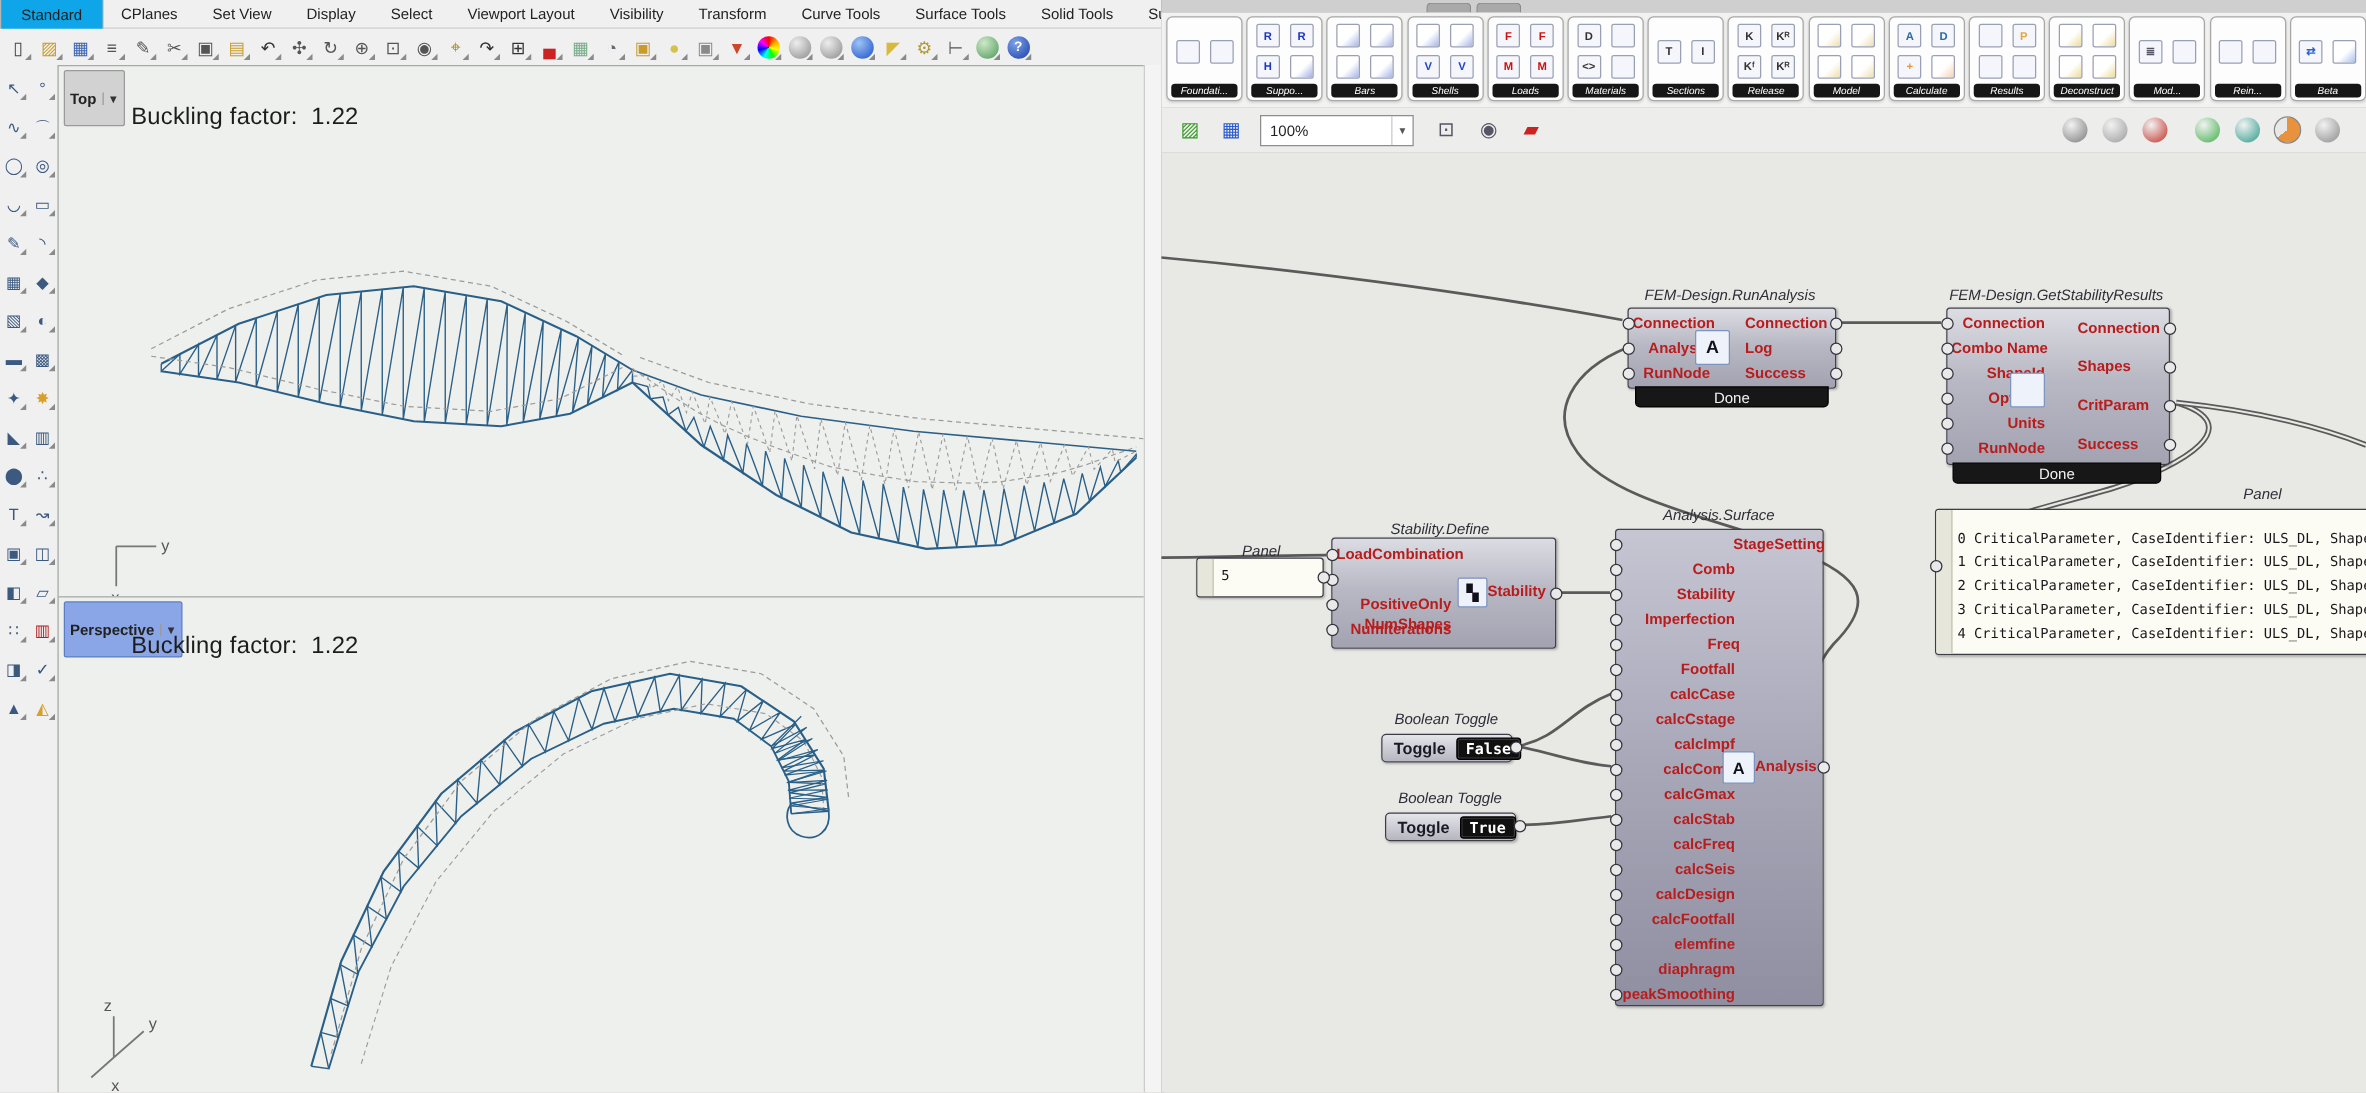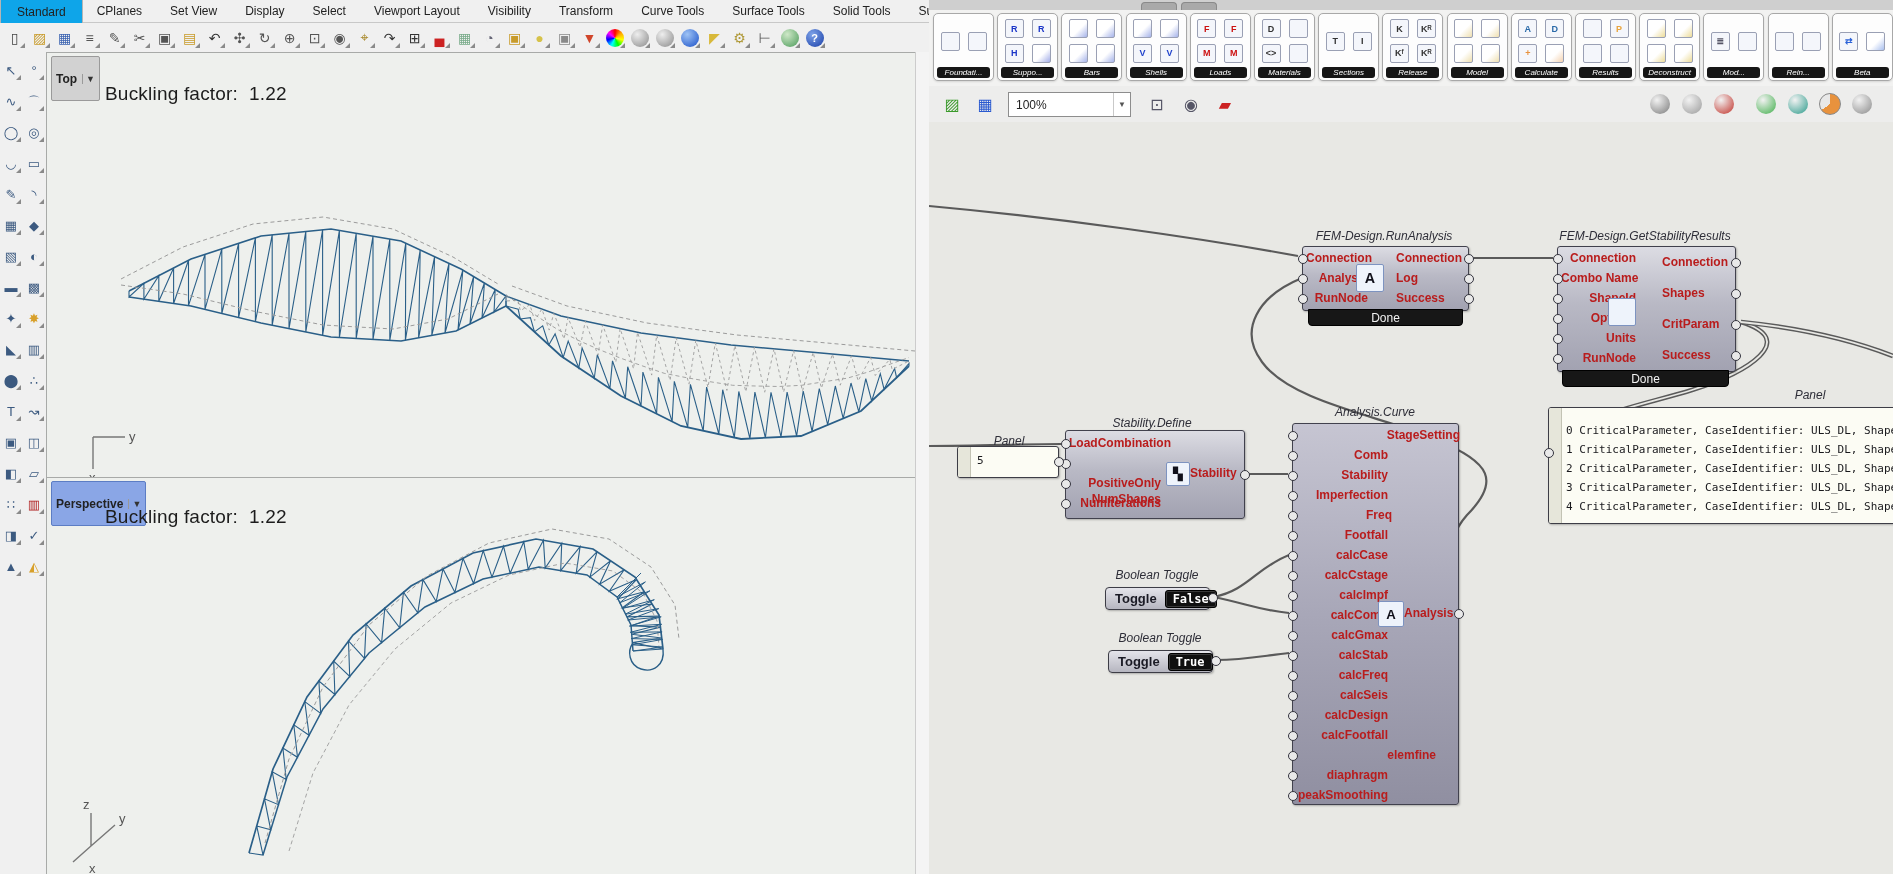--- a/index.html
+++ b/index.html
@@ -444,21 +444,21 @@
       <div class="nub" style="left: 1061px; top: 439px; pointer-events: auto;"></div>
       <div class="ghc-row in" style="left: 1069px; top: 456px; width: 92px; pointer-events: auto; text-align: right; margin-top: 36px;">NumShapes</div>
       <div class="nub" style="left: 1061px; top: 459px; pointer-events: auto;"></div>
       <div class="ghc-row in" style="left: 1069px; top: 476px; width: 92px; pointer-events: auto; text-align: right;">PositiveOnly</div>
       <div class="nub" style="left: 1061px; top: 479px; pointer-events: auto;"></div>
       <div class="ghc-row in" style="left: 1069px; top: 496px; width: 92px; pointer-events: auto; text-align: right;">NumIterations</div>
       <div class="nub" style="left: 1061px; top: 499px; pointer-events: auto;"></div>
       <div class="ghc-row" style="left: 1190px; top: 466px; width: 46px; pointer-events: auto;">Stability</div>
       <div class="nub" style="left: 1240px; top: 470px; pointer-events: auto;"></div>
       <div class="comp-icon" style="left: 1166px; top: 462px; width: 22px; height: 22px; font-size: 12.1px; pointer-events: auto;">▚</div>
-      <div class="ghc-title" style="left: 1375px; top: 405px; pointer-events: auto;">Analysis.Curve</div>
+      <div class="ghc-title" style="left: 1375px; top: 405px; pointer-events: auto;">Analysis.Surface</div>
       <div class="ghc-body dark" style="left: 1292px; top: 423px; width: 165px; height: 380px; pointer-events: auto;"></div>
       <div class="ghc-row in" style="left: 1368px; top: 428px; width: 92px; pointer-events: auto; text-align: right;">StageSetting</div>
       <div class="nub" style="left: 1288px; top: 431px; pointer-events: auto;"></div>
       <div class="ghc-row in" style="left: 1296px; top: 448px; width: 92px; pointer-events: auto; text-align: right;">Comb</div>
       <div class="nub" style="left: 1288px; top: 451px; pointer-events: auto;"></div>
       <div class="ghc-row in" style="left: 1296px; top: 468px; width: 92px; pointer-events: auto; text-align: right;">Stability</div>
       <div class="nub" style="left: 1288px; top: 471px; pointer-events: auto;"></div>
       <div class="ghc-row in" style="left: 1296px; top: 488px; width: 92px; pointer-events: auto; text-align: right;">Imperfection</div>
       <div class="nub" style="left: 1288px; top: 491px; pointer-events: auto;"></div>
       <div class="ghc-row in" style="left: 1296px; top: 508px; width: 96px; pointer-events: auto; text-align: right;">Freq</div>
@@ -478,21 +478,21 @@
       <div class="ghc-row in" style="left: 1296px; top: 648px; width: 92px; pointer-events: auto; text-align: right;">calcStab</div>
       <div class="nub" style="left: 1288px; top: 651px; pointer-events: auto;"></div>
       <div class="ghc-row in" style="left: 1296px; top: 668px; width: 92px; pointer-events: auto; text-align: right;">calcFreq</div>
       <div class="nub" style="left: 1288px; top: 671px; pointer-events: auto;"></div>
       <div class="ghc-row in" style="left: 1296px; top: 688px; width: 92px; pointer-events: auto; text-align: right;">calcSeis</div>
       <div class="nub" style="left: 1288px; top: 691px; pointer-events: auto;"></div>
       <div class="ghc-row in" style="left: 1296px; top: 708px; width: 92px; pointer-events: auto; text-align: right;">calcDesign</div>
       <div class="nub" style="left: 1288px; top: 711px; pointer-events: auto;"></div>
       <div class="ghc-row in" style="left: 1296px; top: 728px; width: 92px; pointer-events: auto; text-align: right;">calcFootfall</div>
       <div class="nub" style="left: 1288px; top: 731px; pointer-events: auto;"></div>
-      <div class="ghc-row in" style="left: 1296px; top: 748px; width: 92px; pointer-events: auto; text-align: right; margin-left: 48px;">elemfine</div>
+      <div class="ghc-row in" style="left: 1296px; top: 748px; width: 92px; pointer-events: auto; text-align: right;">elemfine</div>
       <div class="nub" style="left: 1288px; top: 751px; pointer-events: auto;"></div>
       <div class="ghc-row in" style="left: 1296px; top: 768px; width: 92px; pointer-events: auto; text-align: right;">diaphragm</div>
       <div class="nub" style="left: 1288px; top: 771px; pointer-events: auto;"></div>
       <div class="ghc-row in" style="left: 1296px; top: 788px; width: 92px; pointer-events: auto; text-align: right;">peakSmoothing</div>
       <div class="nub" style="left: 1288px; top: 791px; pointer-events: auto;"></div>
       <div class="ghc-row" style="left: 1404px; top: 606px; width: 50px; pointer-events: auto;">Analysis</div>
       <div class="nub" style="left: 1454px; top: 609px; pointer-events: auto;"></div>
       <div class="comp-icon" style="left: 1378px; top: 601px; width: 24px; height: 24px; font-size: 13.2px; pointer-events: auto;">A</div>
       <div class="ghc-title" style="left: 1157px; top: 568px; pointer-events: auto;">Boolean Toggle</div>
       <div class="toggle-body" style="left: 1105px; top: 587px; width: 103px; height: 21px; pointer-events: auto;">

